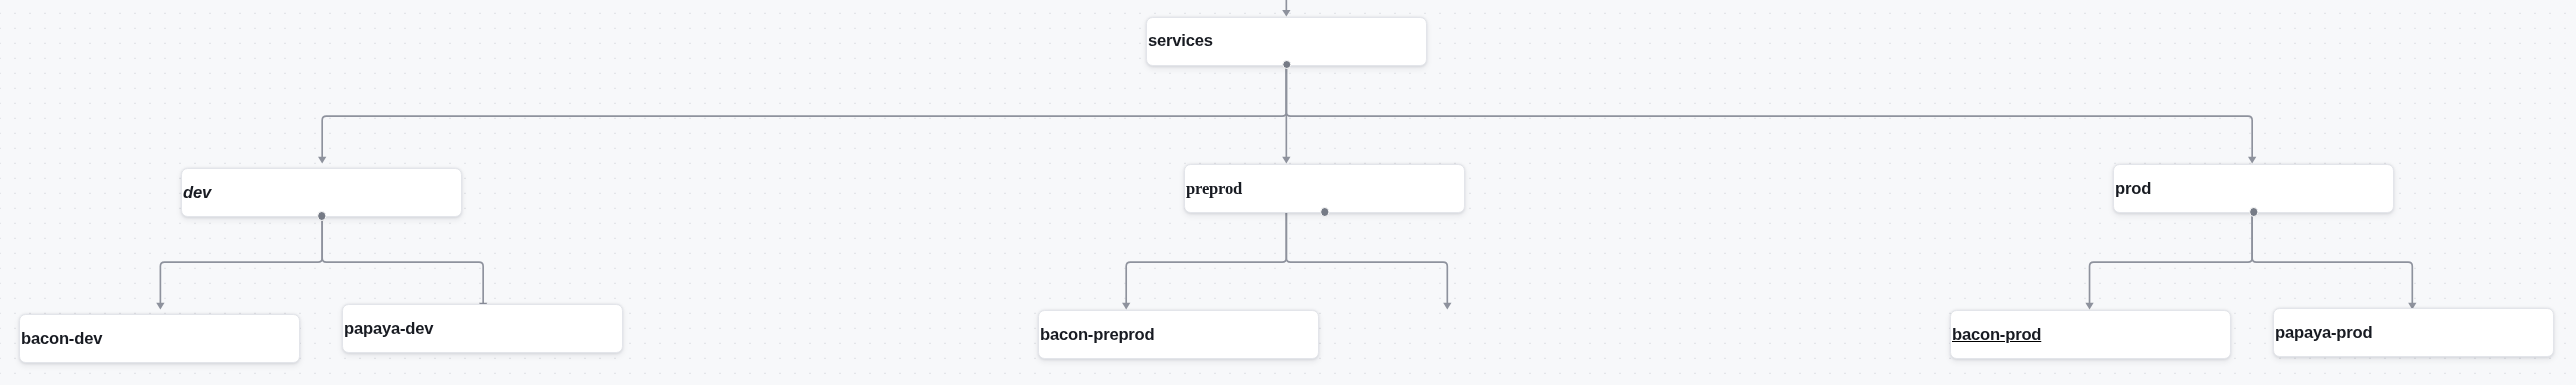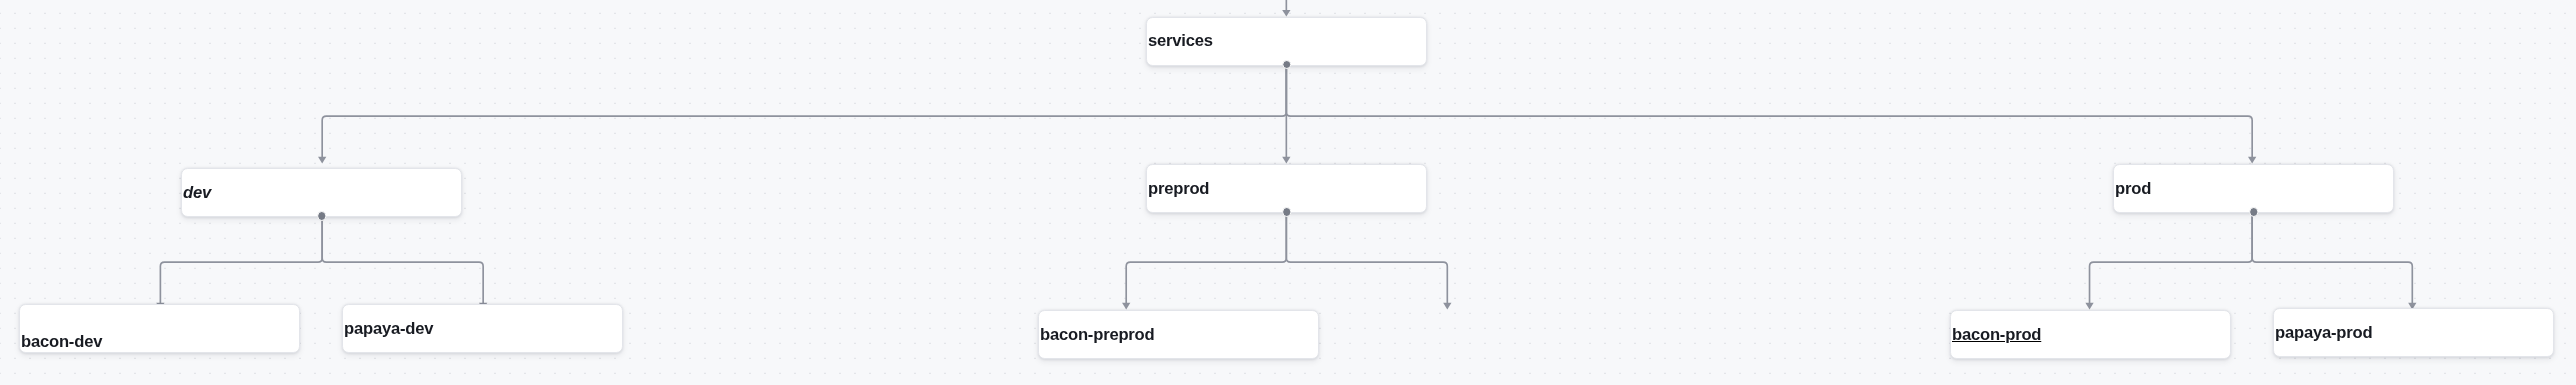--- a/index.html
+++ b/index.html
@@ -77,29 +77,29 @@
       <path d="M 2901 365 L 2911 365 L 2906 373 Z" fill="#8e929d"></path>
     </svg>
 <div class="flow-node" style="left: 1146px; top: 16.6px; width: 281px; height: 49px;">
       <span class="node-label">services</span>
       <div class="source-handle"></div>
     </div>
     <div class="flow-node" style="left: 181px; top: 168px; width: 281px; height: 49px; font-style: italic;">
       <span class="node-label">dev</span>
       <div class="source-handle"></div>
     </div>
-    <div class="flow-node" style="left: 1146px; top: 164px; width: 281px; height: 49px;">
+    <div class="flow-node" style="left: 1184px; top: 164px; width: 281px; height: 49px; font-family: Liberation Serif, serif;">
       <span class="node-label">preprod</span>
       <div class="source-handle"></div>
     </div>
     <div class="flow-node" style="left: 2113px; top: 164px; width: 281px; height: 49px; text-align: center;">
       <span class="node-label">prod</span>
       <div class="source-handle"></div>
     </div>
-    <div class="flow-node" style="left: 19px; top: 304px; width: 281px; height: 49px; align-items: flex-end;">
+    <div class="flow-node" style="left: 19px; top: 314px; width: 281px; height: 49px;">
       <span class="node-label">bacon-dev</span>
     </div>
     <div class="flow-node" style="left: 342px; top: 304px; width: 281px; height: 49px; text-align: right;">
       <span class="node-label">papaya-dev</span>
     </div>
     <div class="flow-node" style="left: 1038px; top: 310px; width: 281px; height: 49px;">
       <span class="node-label">bacon-preprod</span>
     </div>
     <div class="flow-node" style="left: 1950px; top: 310px; width: 281px; height: 49px; text-decoration: underline;">
       <span class="node-label">bacon-prod</span>

